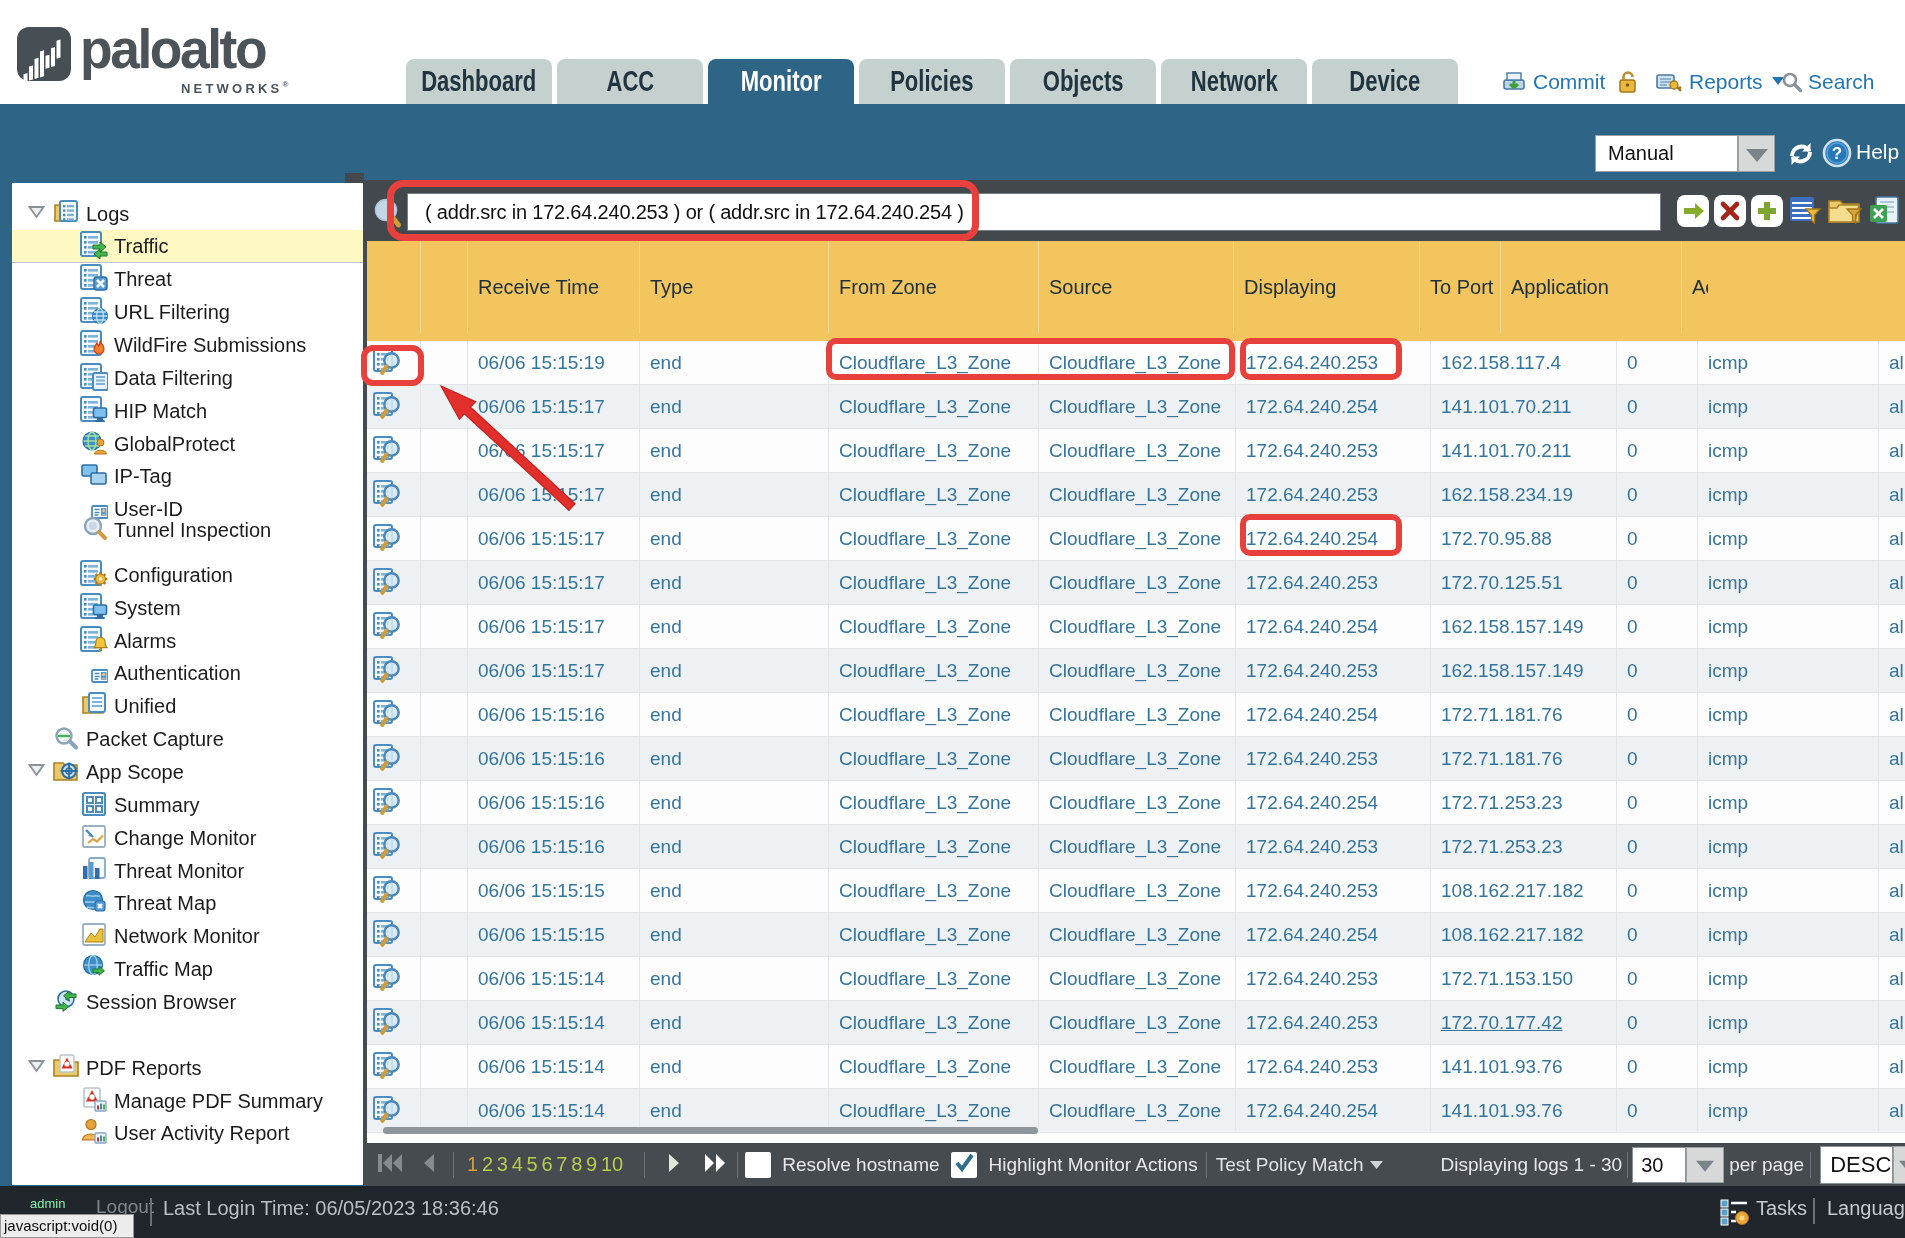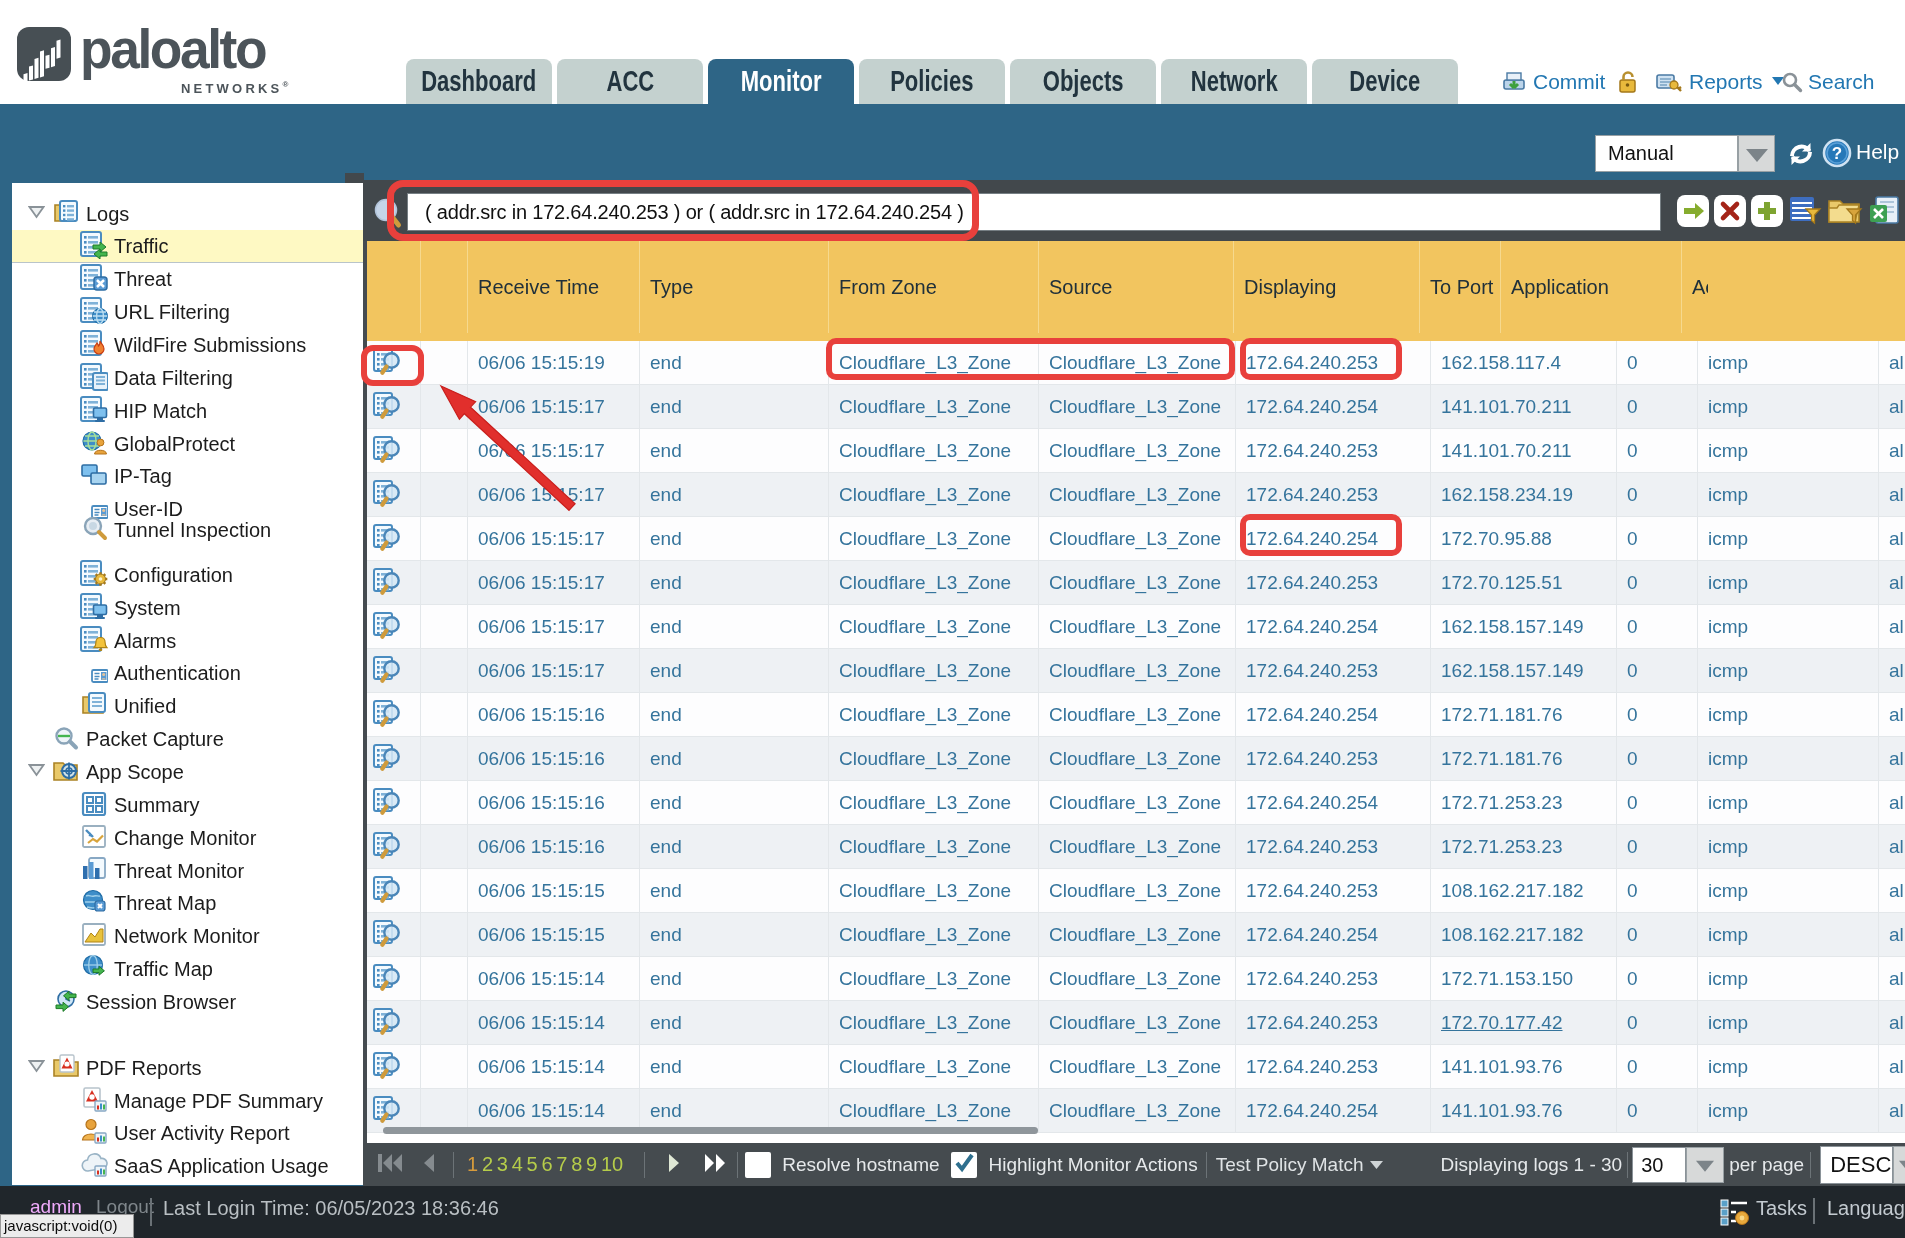--- a/index.html
+++ b/index.html
@@ -463,30 +463,20 @@
 <div class="sbrow" style="top:933.8px">
       <span class="sbico" style="left:68px"><svg width="28" height="30" viewBox="0 0 28 30" style="">
           <circle cx="11" cy="8.5" r="5" fill="#e8a33c" stroke="#b5731a" stroke-width="1.2"></circle>
           <path d="M2.5 24 c0-8 17-8 17 0z" fill="#f0b450" stroke="#b5731a" stroke-width="1.2"></path>
           <rect x="15" y="17" width="11" height="10" rx="1" fill="#eef4f8" stroke="#88a8c4" stroke-width="1.4"></rect>
           <rect x="17" y="21.5" width="2" height="4" fill="#d83020"></rect>
           <rect x="20" y="19.5" width="2" height="6" fill="#3e8ec9"></rect>
           <rect x="23" y="20.5" width="2" height="5" fill="#44b54e"></rect>
         </svg></span>
       <span class="sblbl" style="left:102px">User Activity Report</span>
-    </div>
-<div class="sbrow" style="top:966.7px">
-      <span class="sbico" style="left:68px"><svg width="28" height="30" viewBox="0 0 28 30" style="">
-          <path d="M7 20 a5.5 5.5 0 0 1 -.5 -11 a7 7 0 0 1 13.5 -1.5 a5 5 0 0 1 2 9.8 z" fill="#eef4f8" stroke="#9ab4c6" stroke-width="1.6" transform="translate(1,2)"></path>
-          <rect x="15" y="17" width="11" height="10" rx="1" fill="#eef4f8" stroke="#88a8c4" stroke-width="1.4"></rect>
-          <rect x="17" y="21.5" width="2" height="4" fill="#d83020"></rect>
-          <rect x="20" y="19.5" width="2" height="6" fill="#3e8ec9"></rect>
-          <rect x="23" y="20.5" width="2" height="5" fill="#44b54e"></rect>
-        </svg></span>
-      <span class="sblbl" style="left:102px">SaaS Application Usage</span>
     </div>
 </div>
 <div id="sbsq"></div>
 <div id="vsplit"></div>
 <div id="fbar"></div>
 <div class="abs" style="left:373px;top:198px"><svg width="30" height="32" viewBox="0 0 30 32" style="">
       <circle cx="13" cy="12" r="10.5" fill="#c5d5e8" stroke="#b2c4da" stroke-width="1.5"></circle>
       <path d="M20 20 l5.5 7" stroke="#cf9b3c" stroke-width="5" stroke-linecap="round"></path>
     </svg></div>
 <div id="finput">( addr.src in 172.64.240.253 ) or ( addr.src in 172.64.240.254 )</div>
@@ -1099,21 +1089,21 @@
 <div class="redbox" style="left:387px;top:180px;width:592px;height:61px;border-width:7px;border-radius:16px"></div>
 <div class="redbox" style="left:361px;top:345px;width:63px;height:41px;border-radius:12px"></div>
 <div class="redbox" style="left:826px;top:338px;width:409px;height:42px;border-radius:10px"></div>
 <div class="redbox" style="left:1240px;top:338px;width:162px;height:42px;border-radius:10px"></div>
 <div class="redbox" style="left:1240px;top:514px;width:162px;height:42px;border-radius:10px"></div>
 
 <svg id="arrowsvg" width="700" height="600" viewBox="0 0 700 600">
 <path d="M441 386 L475.6 401.6 L470.5 407.1 L575.1 503.7 L569 510.3 L464.4 413.7 L459.4 419.2 Z" fill="#e12f2c" stroke="#c81f1c" stroke-width="1.2"></path>
 </svg>
 <div id="footer">
-<span class="ftxt" style="left:30px;top:10px;color:#f0abfc;font-size:19px">admin</span>
+<span class="ftxt" style="left:30px;top:10px;color:#86efac;font-size:13px">admin</span>
 <span class="ftxt" style="left:96px;top:10px;color:#7f868b;font-size:19px">Logout</span>
 <span class="fsep" style="left:150px;top:12px;height:28px"></span>
 <span class="ftxt" style="left:163px;top:11px">Last Login Time: 06/05/2023 18:36:46</span>
 <span class="abs" style="left:1720px;top:12px"><svg width="30" height="28" viewBox="0 0 30 28" style="">
         <rect x="1" y="2" width="7" height="7" fill="#5aa0c8" stroke="#fff" stroke-width="1"></rect>
         <rect x="1" y="11" width="7" height="7" fill="#5aa0c8" stroke="#fff" stroke-width="1"></rect>
         <rect x="1" y="20" width="7" height="7" fill="#5aa0c8" stroke="#fff" stroke-width="1"></rect>
         <path d="M11 5 h16 M11 14 h5 M11 23 h5" stroke="#fff" stroke-width="2.6"></path>
         <circle cx="22" cy="20" r="6.5" fill="#e8a93c" stroke="#b5731a" stroke-width="1"></circle>
         <circle cx="22" cy="20" r="2.4" fill="#f8d888"></circle>

